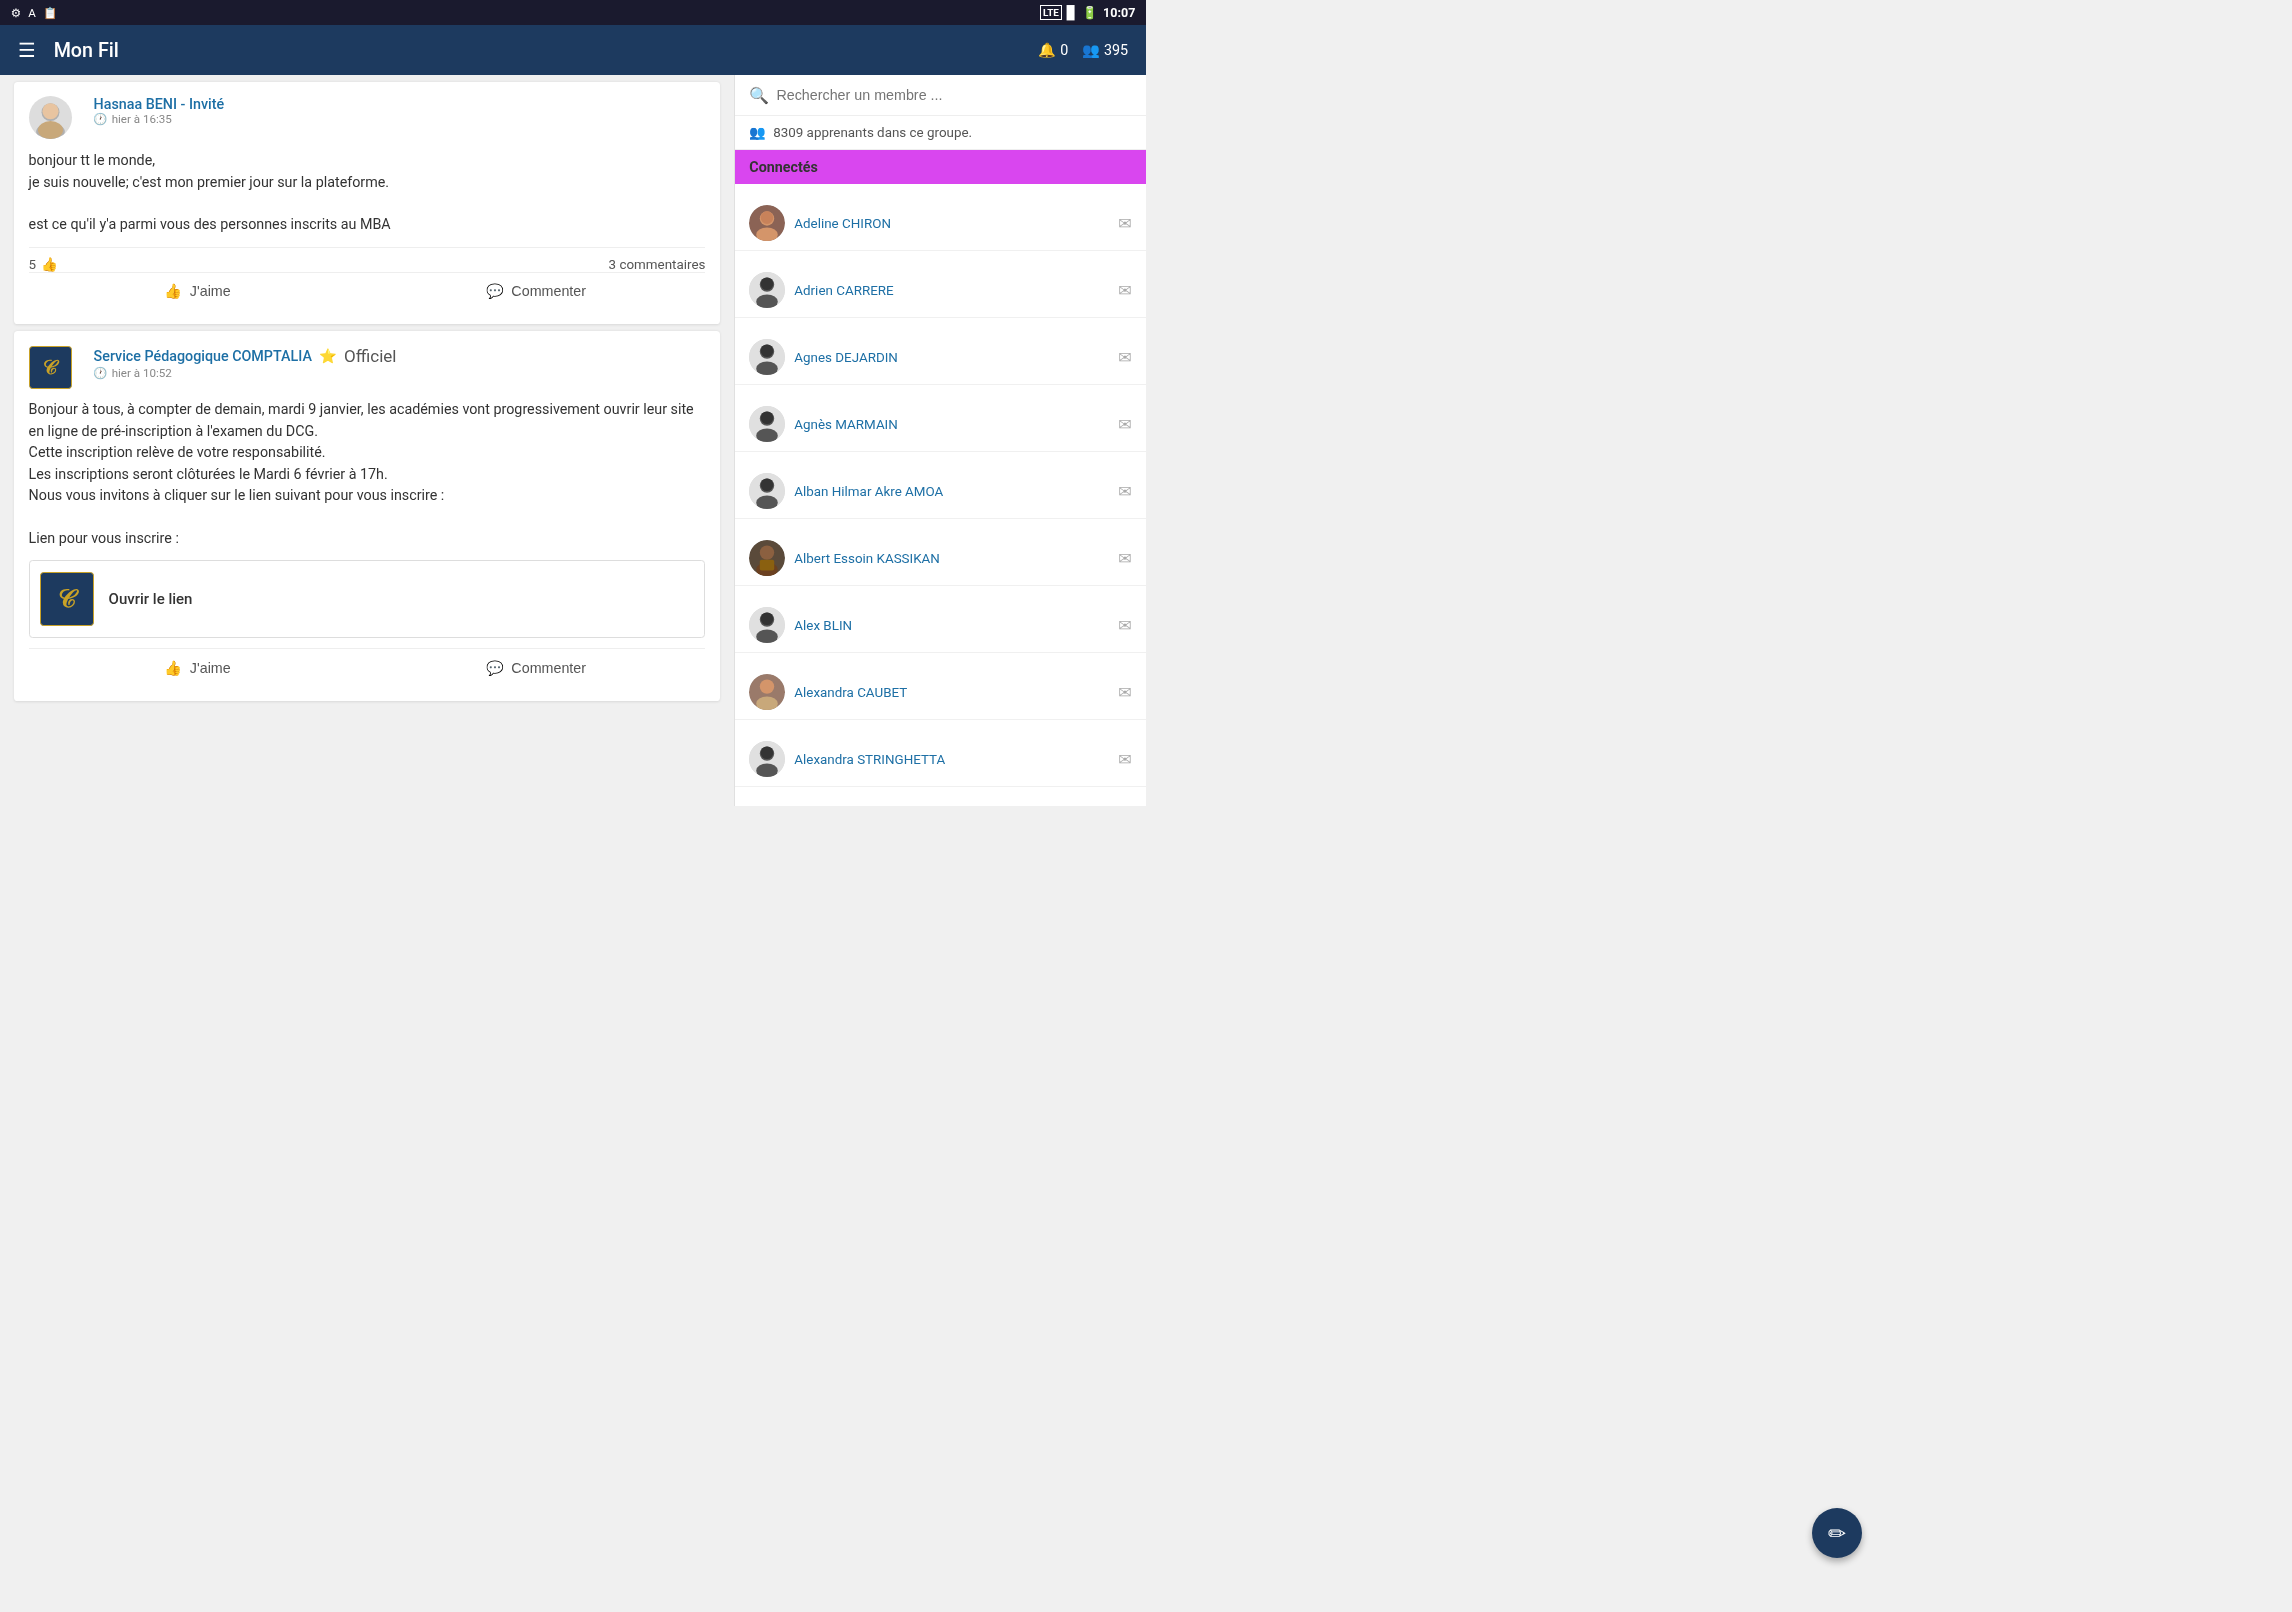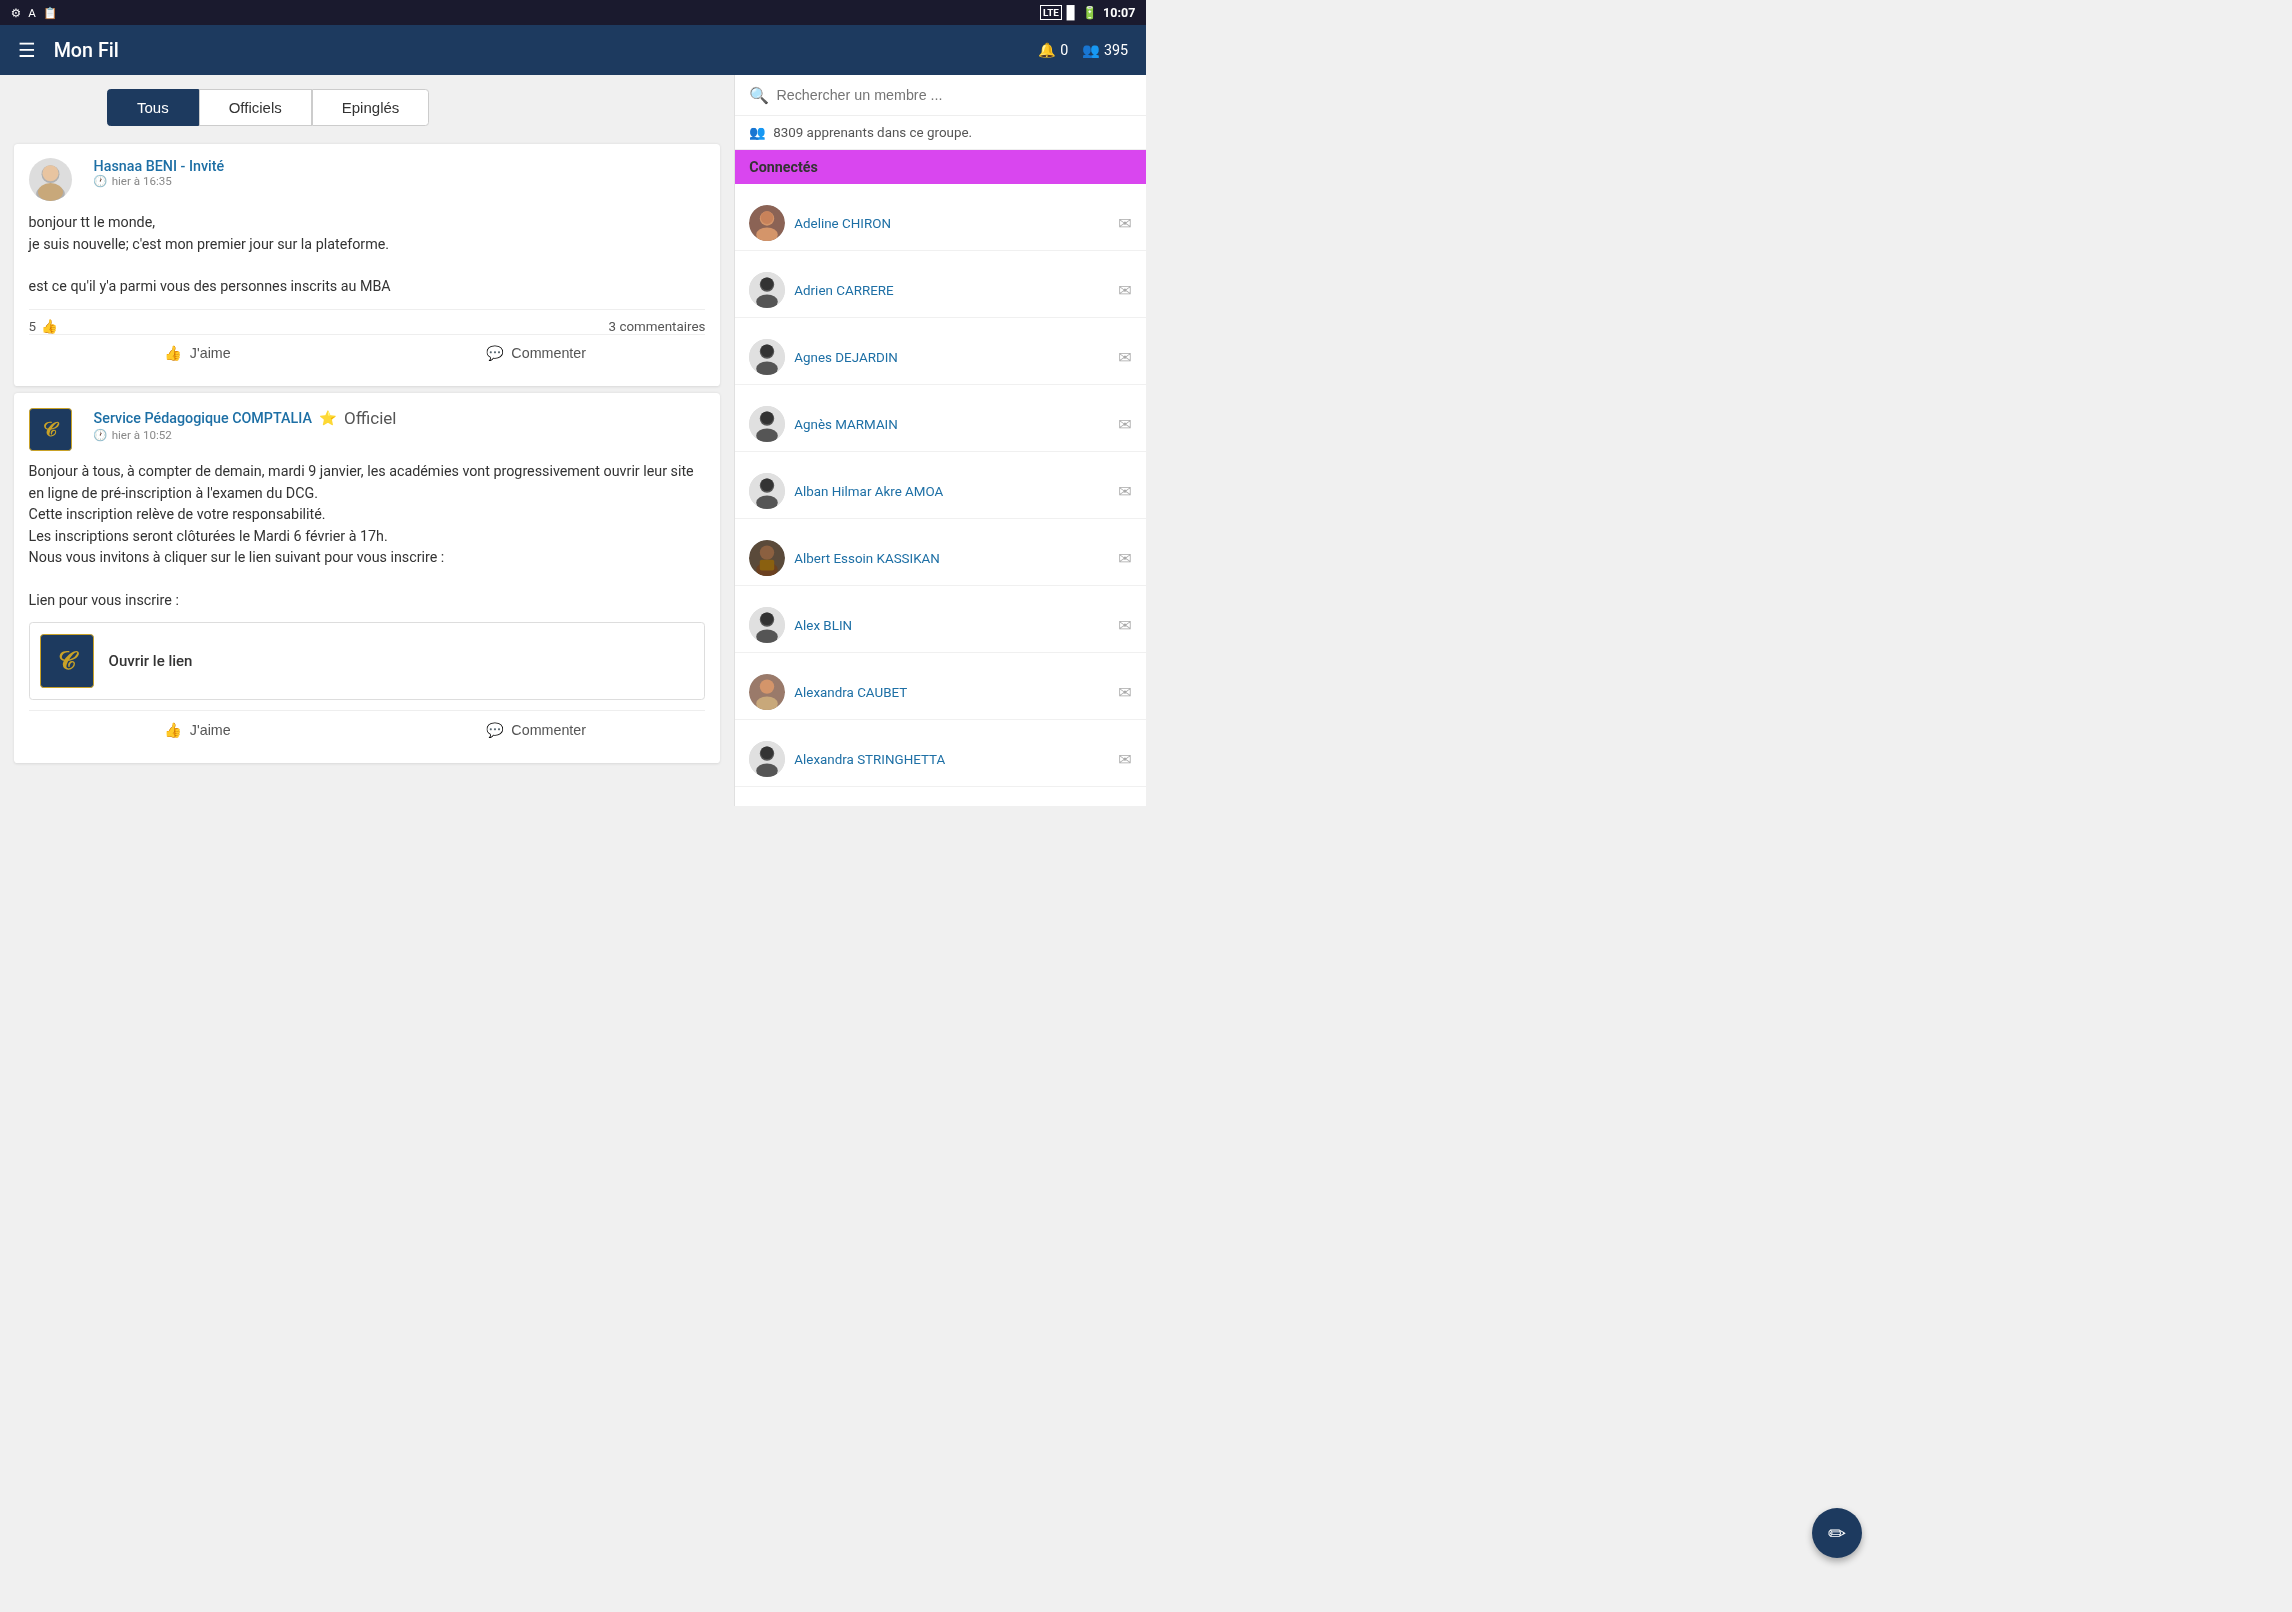--- a/index.html
+++ b/index.html
@@ -174,25 +174,20 @@
       <span>👥</span>
       <span>395</span>
     </div>
   </div>
 </div>
 
 <div class="main-layout">
 
   <div class="left-panel">
 
-    <div class="tab-bar">
-      <button class="tab-btn active">Tous</button>
-      <button class="tab-btn">Officiels</button>
-      <button class="tab-btn">Epinglés</button>
-    </div>
 
     <div class="post-card">
       <div class="post-header">
         <div class="avatar">
           <svg width="43" height="43" viewBox="0 0 48 48">
             <circle cx="24" cy="18" r="10" fill="#b0b0b0"></circle>
             <ellipse cx="24" cy="40" rx="16" ry="10" fill="#b0b0b0"></ellipse>
             <circle cx="24" cy="17" r="9" fill="#e8c4a0"></circle>
             <ellipse cx="24" cy="38" rx="14" ry="10" fill="#c8a87a"></ellipse>
           </svg>

